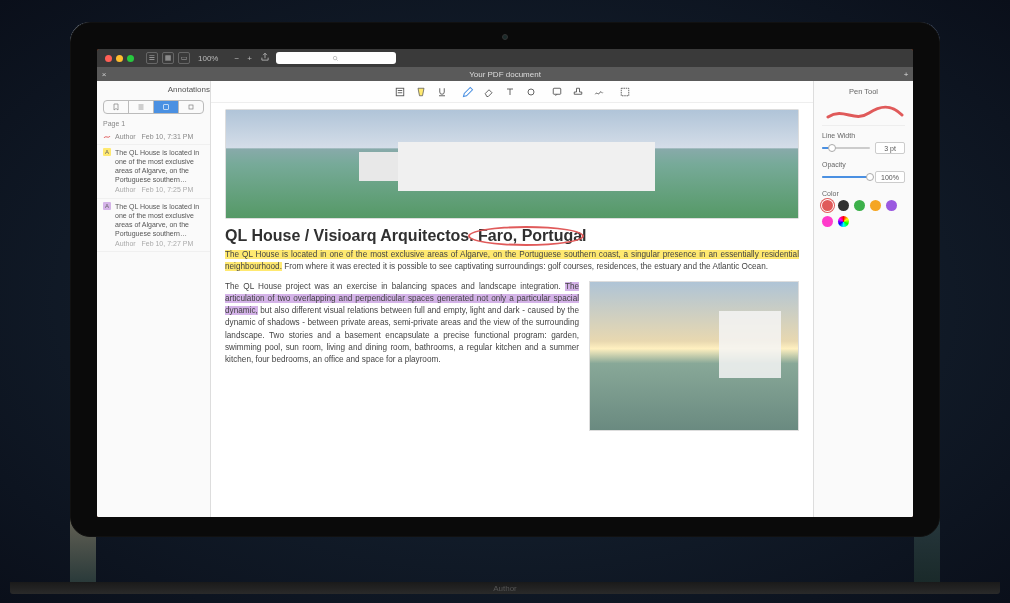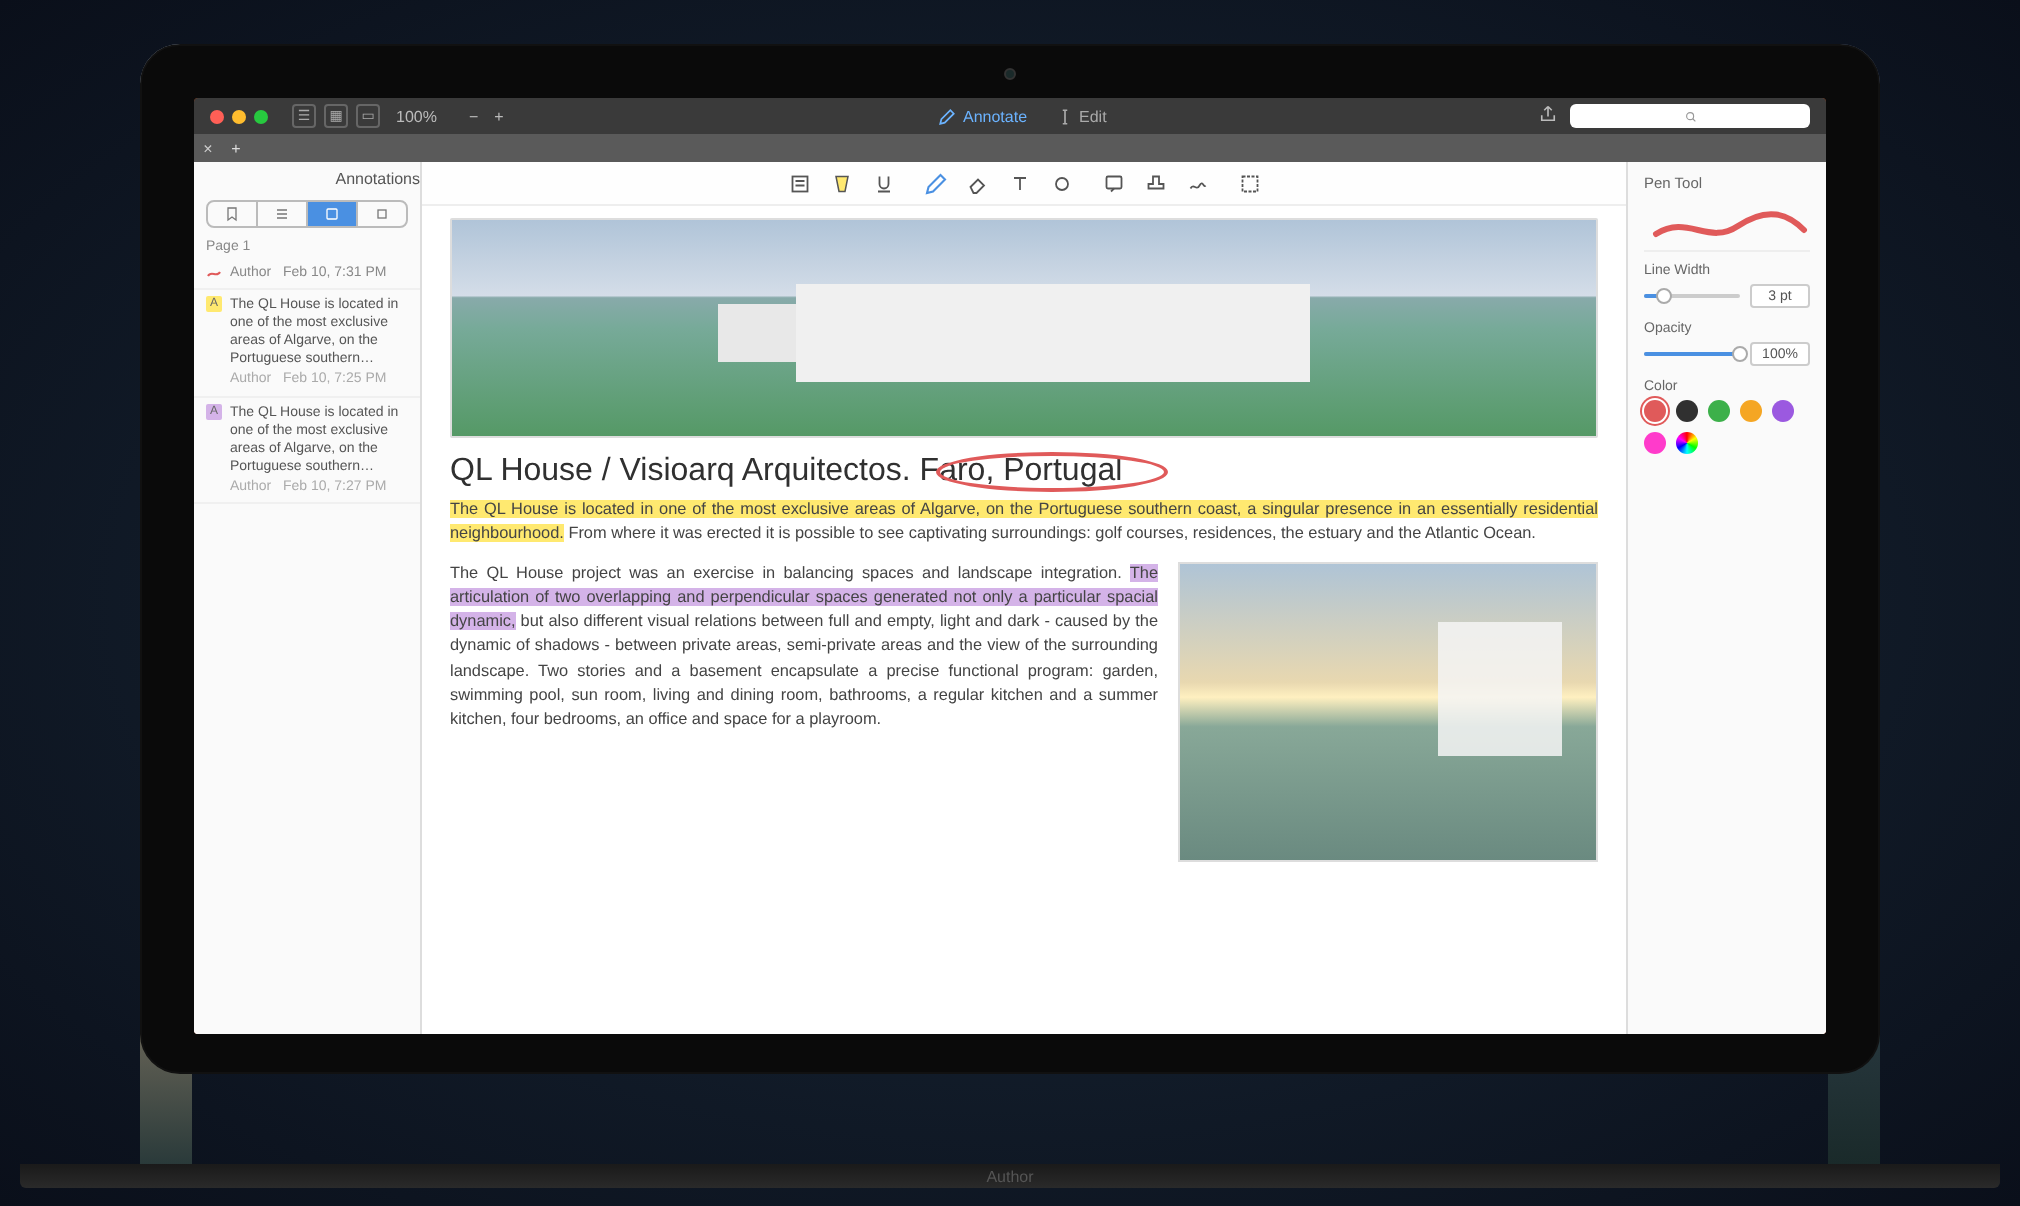--- a/index.html
+++ b/index.html
@@ -65,31 +65,31 @@
 .main{flex:1;background:#fff;display:flex;flex-direction:column;}
 .doc-toolbar{height:22px;background:#fefefe;border-bottom:1px solid #eee;display:flex;align-items:center;justify-content:center;gap:12px;padding:0 10px;}
 .dt-group{display:flex;gap:7px;align-items:center;}
 .dt-btn{width:14px;height:14px;display:flex;align-items:center;justify-content:center;cursor:pointer;color:#555;}
 .dt-btn svg{width:12px;height:12px;}
 .dt-btn.active svg{stroke:#4a90e2;}
 .doc-content{flex:1;padding:6px 14px;overflow:hidden;}
 .photo1{width:100%;height:110px;background:linear-gradient(to bottom,#b0c4d8 0%,#d4dde8 35%,#8aa 36%,#7a9 50%,#596 100%);border-radius:1px;position:relative;margin-bottom:8px;border:1px solid #ddd;}
 .building{position:absolute;left:30%;top:30%;width:45%;height:45%;background:#f0f0f0;}
 .building::before{content:'';position:absolute;left:-15%;top:20%;width:15%;height:60%;background:#e8e8e8;}
-.h1{font-size:16px;font-weight:400;color:#303030;margin-bottom:4px;position:relative;}
+.h1{font-size:16px;font-weight:700;color:#303030;margin-bottom:4px;position:relative;}
 .oval{position:absolute;border:2px solid #e05a5a;border-radius:50%;width:116px;height:20px;left:243px;top:-1px;pointer-events:none;}
 .body-text{font-size:8.2px;line-height:1.5;color:#444;text-align:justify;}
 .hl-yellow{background:#ffe970;}
 .hl-purple{background:#d4b3e8;}
 .cols{display:flex;gap:10px;margin-top:7px;}
 .col-text{flex:1;font-size:8.2px;line-height:1.5;color:#444;text-align:justify;}
 .photo2{width:210px;height:150px;background:linear-gradient(to bottom,#afc4d6 0%,#e8d8b0 40%,#fff0c0 45%,#88a898 55%,#6a8a80 100%);border:1px solid #ddd;position:relative;}
 .photo2::after{content:'';position:absolute;right:8%;top:20%;width:30%;height:45%;background:rgba(245,245,245,.85);}
 .inspector{width:100px;background:#fafafa;border-left:1px solid #ddd;padding:6px 8px;font-size:7.5px;color:#555;}
-.insp-title{text-align:left;color:#666;margin-bottom:4px;}
+.insp-title{text-align:center;color:#666;margin-bottom:4px;}
 .squiggle{height:26px;display:flex;align-items:center;justify-content:center;border-bottom:1px solid #eee;margin-bottom:6px;}
 .prop{margin-bottom:7px;}
 .prop-label{color:#666;margin-bottom:3px;font-size:7px;}
 .slider-row{display:flex;align-items:center;gap:5px;}
 .slider{flex:1;height:2px;background:#ccc;position:relative;border-radius:1px;}
 .slider .fill{position:absolute;left:0;top:0;height:100%;background:#4a90e2;border-radius:1px;}
 .slider .thumb{position:absolute;top:-3px;width:8px;height:8px;background:#fff;border:1px solid #aaa;border-radius:50%;}
 .val-box{width:30px;height:12px;border:1px solid #ccc;border-radius:2px;font-size:7px;display:flex;align-items:center;justify-content:center;background:#fff;}
 .swatches{display:flex;gap:5px;flex-wrap:wrap;}
 .sw{width:11px;height:11px;border-radius:50%;cursor:pointer;}
@@ -116,51 +116,38 @@
         <div class="tb-group">
           <div class="tb-btn">☰</div>
           <div class="tb-btn">▦</div>
           <div class="tb-btn">▭</div>
         </div>
         <span class="zoom">100%</span>
         <div class="tb-group">
           <span class="zoom">−</span>
           <span class="zoom">+</span>
         </div>
-        <div class="tb-center">
-          <span class="mode">
-            <svg fill="none" stroke="#6bb3ff" stroke-width="1.5" viewBox="0 0 16 16">
-                <path d="M2 14l1-4 8-8 3 3-8 8-4 1z"></path>
-              </svg>
-            <span>Annotate</span>
-          </span>
-          <span class="mode inactive">
-            <svg fill="none" stroke="#aaa" stroke-width="1.5" viewBox="0 0 16 16">
-                <path d="M6 2h4M6 14h4M8 2v12"></path>
-              </svg>
-            <span>Edit</span>
-          </span>
-        </div>
         <div class="tb-right">
           <span class="share">
             <svg width="10" height="10" fill="none" stroke="#bbb" stroke-width="1.3" viewBox="0 0 16 16">
                 <path d="M8 10V2m0 0L5 5m3-3l3 3M3 9v4h10V9"></path>
               </svg>
           </span>
           <div class="search">
             <svg viewBox="0 0 16 16">
                 <circle cx="7" cy="7" r="4" fill="none" stroke="#999" stroke-width="1.3"></circle>
                 <path d="M10 10l3 3" stroke="#999" stroke-width="1.3"></path>
               </svg>
           </div>
         </div>
       </div>
 
       <div class="tabbar">
         <span class="x">×</span>
+        <span class="title">Your PDF document</span>
         <span class="plus">+</span>
       </div>
 
       <div class="app-body">
         <div class="sidebar">
           <div class="side-title">Annotations</div>
           <div class="side-tabs">
             <div class="side-tab">
               <svg width="8" height="8" fill="none" stroke="#777" stroke-width="1.3" viewBox="0 0 16 16">
                   <path d="M4 2h8v12l-4-3-4 3z"></path>

